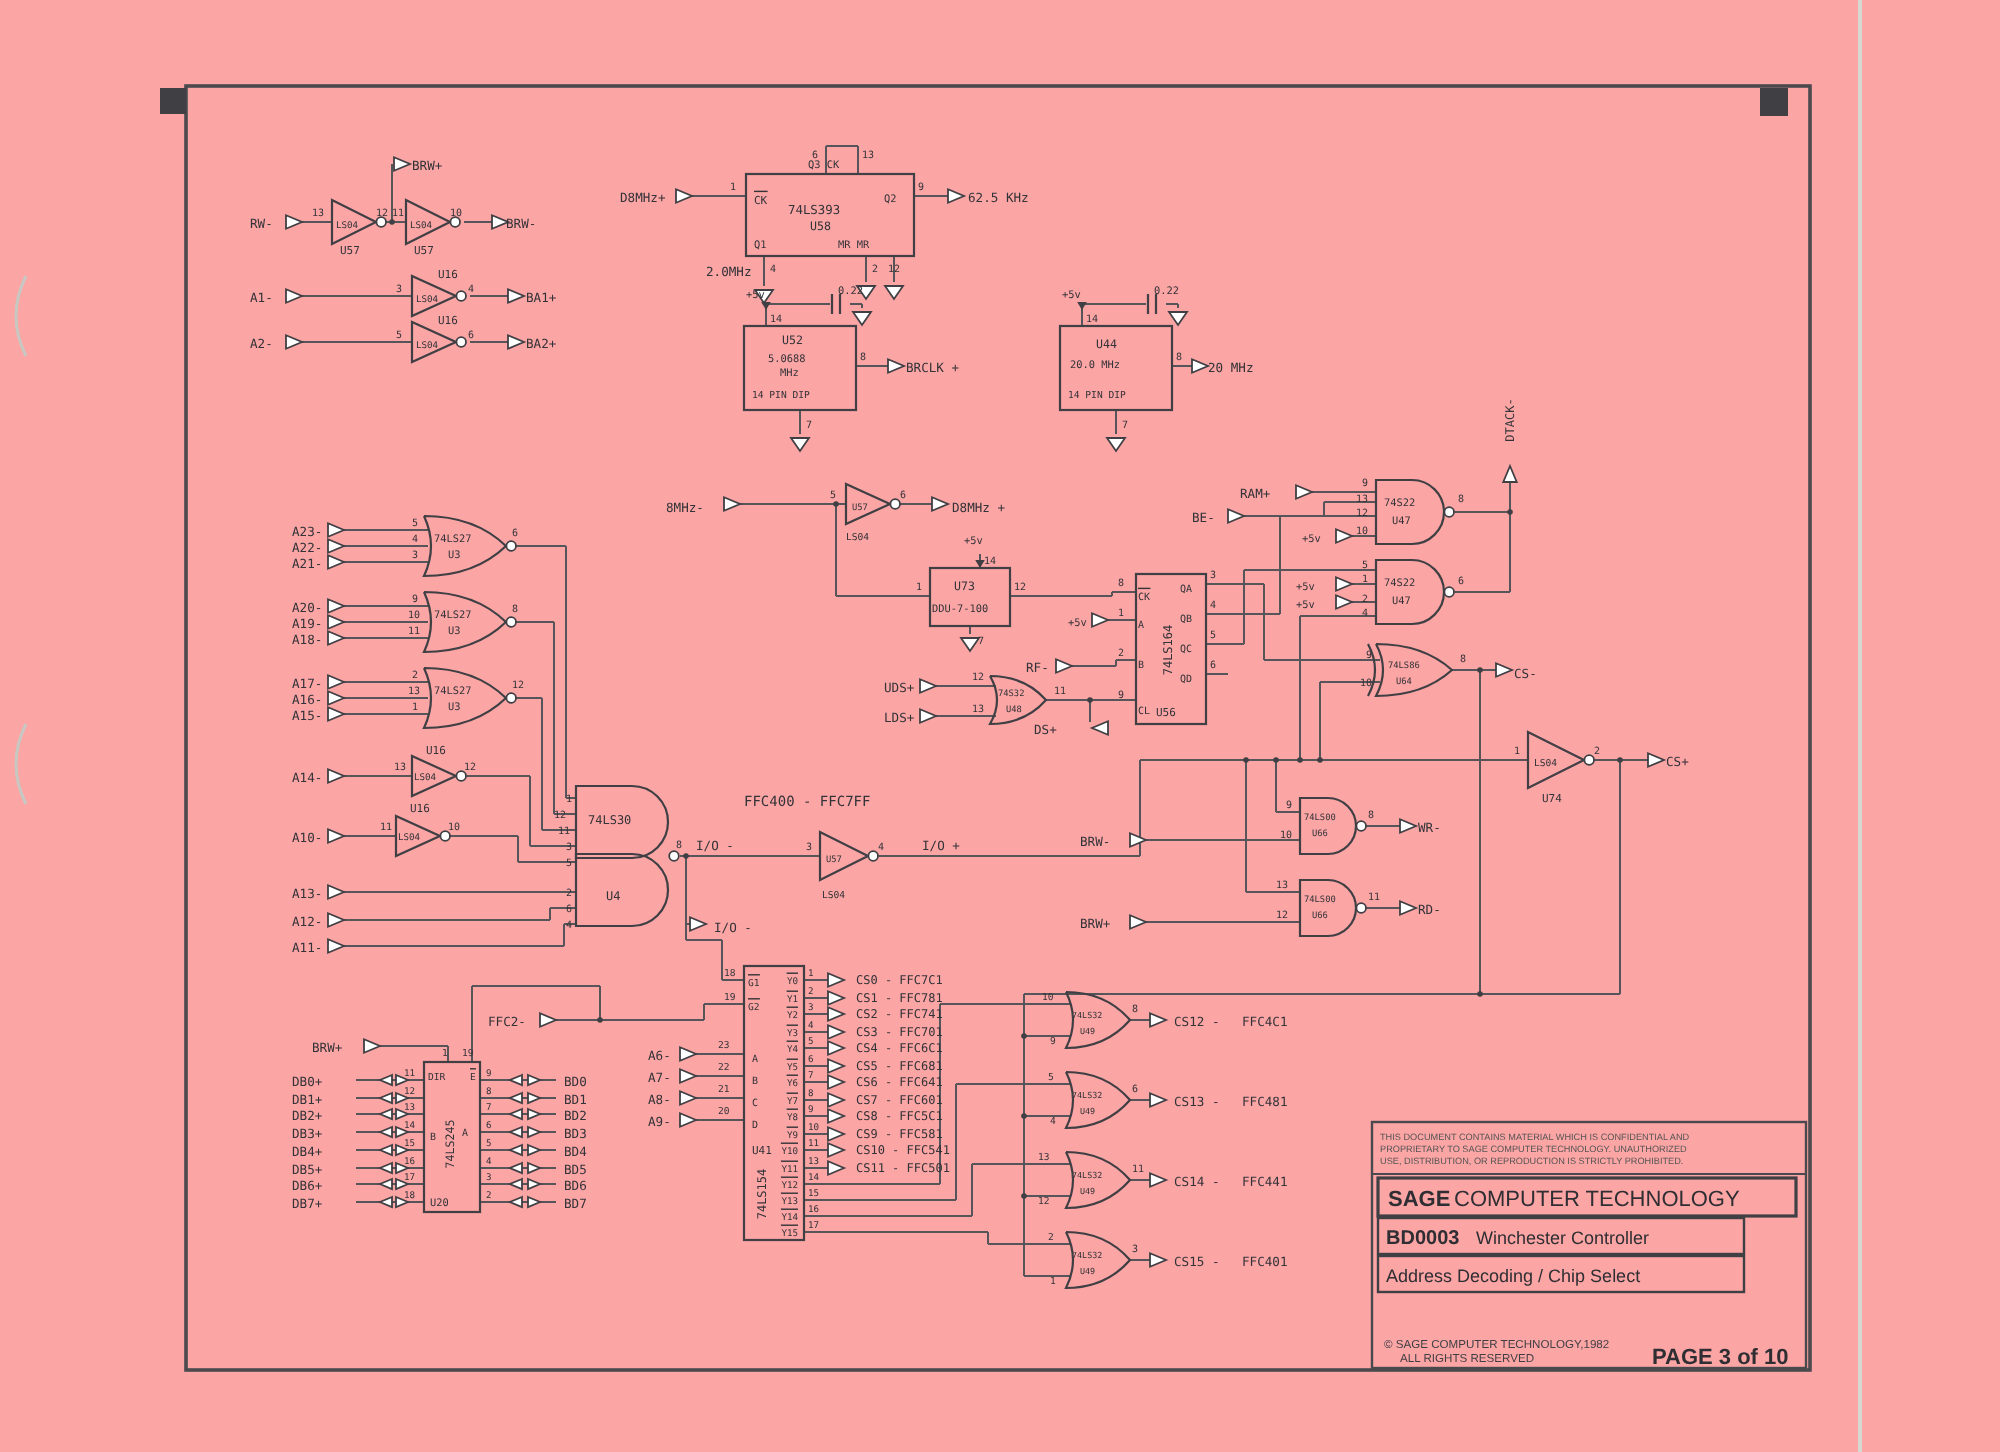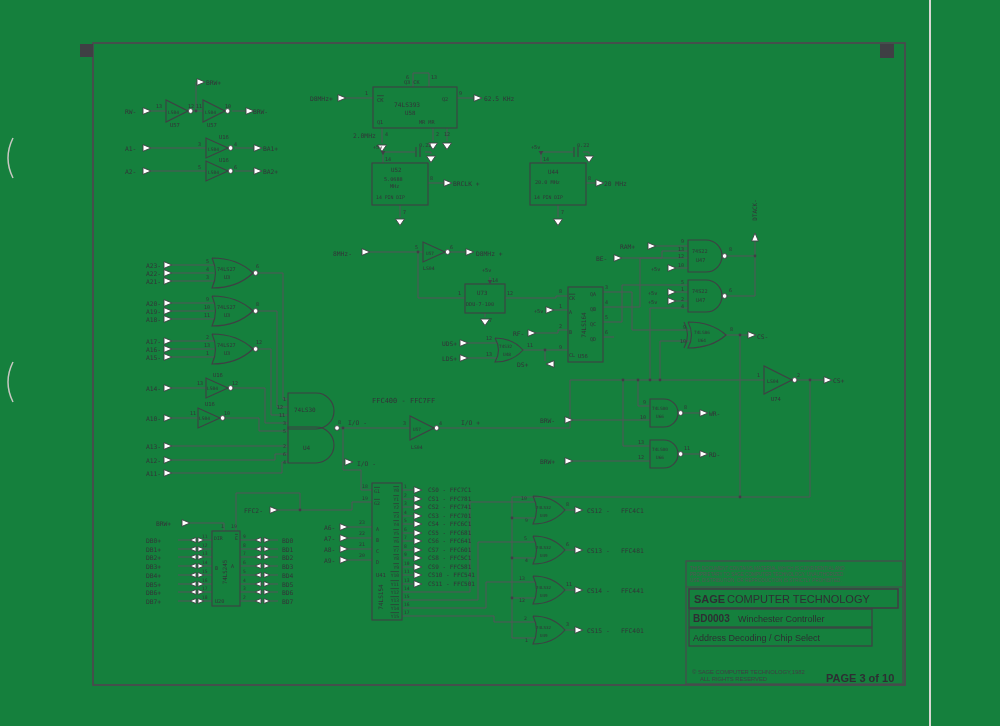--- a/index.html
+++ b/index.html
@@ -1,16 +1,16 @@
 <!DOCTYPE html>
 <html><head>
 <meta charset="utf-8">
 <style>
   html,body{margin:0;padding:0;background:#ffffff;}
-  #stage{position:relative;width:1000px;height:726px;background:#15803d;overflow:hidden;}
+  #stage{position:relative;width:1000px;height:726px;background:#fca5a5;overflow:hidden;}
   svg text{font-family:"DejaVu Sans Mono", monospace;}
   .tb{font-family:"Liberation Sans", sans-serif;}
 </style>
 </head>
 <body>
 
 <div id="stage">
 <svg id="schem" width="1000" height="726" viewBox="0 0 1000 726">
 
   <line x1="930" y1="0" x2="930" y2="726" stroke="#d8d8d2" stroke-width="2"></line>

